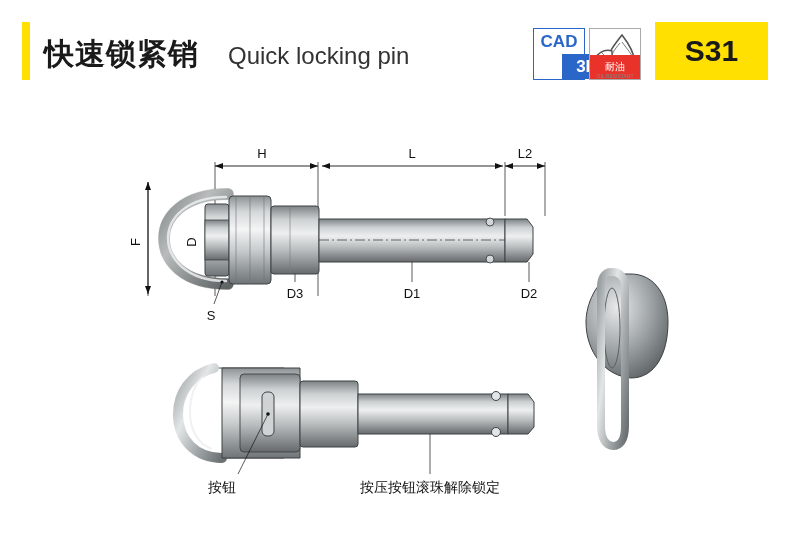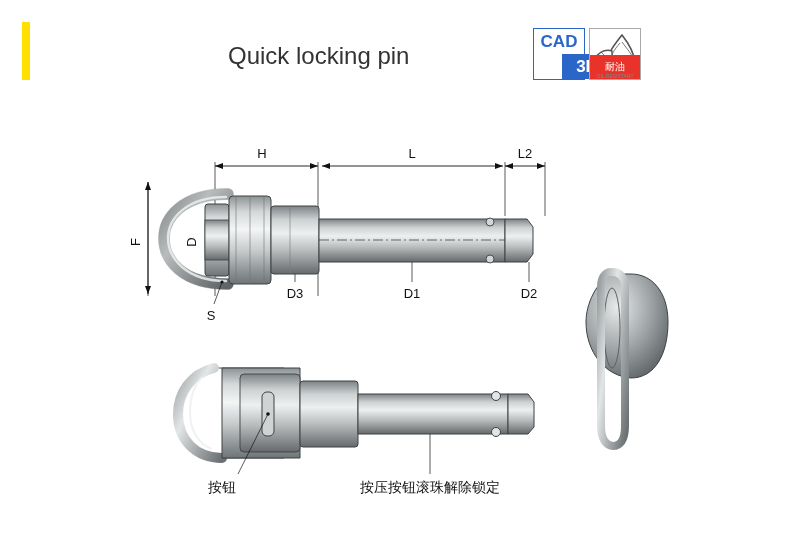--- a/index.html
+++ b/index.html
@@ -87,39 +87,43 @@
   }
   .dim{stroke:#111;stroke-width:0.9;fill:none;}
   .thin{stroke:#111;stroke-width:0.7;fill:none;}
   .ctr{stroke:#111;stroke-width:0.6;fill:none;stroke-dasharray:10 3 2 3;}
 </style>
 </head>
 <body>
 
 <div id="header">
   <div class="yellow-bar-left"></div>
+  <div class="title-cn">快速锁紧销</div>
   <div class="title-en">Quick locking pin</div>
 
   <div class="cad-badge">
     <div class="cad-top">CAD</div>
     <div class="cad-bot">3D</div>
   </div>
 
   <div class="oil-badge">
     <svg width="52" height="52" viewBox="0 0 52 52">
       <path d="M32 6 C24 16 18 24 18 31 a13 13 0 0 0 26 0 C44 24 39 15 32 6 Z" fill="#ffffff" stroke="#555" stroke-width="1.6"></path>
       <path d="M30 14 C24 21 21 26 21 31 a11 11 0 0 0 22 0 C43 26 37 20 32 13" fill="#ffffff" stroke="#555" stroke-width="0.8"></path>
       <path d="M4 30 C10 22 16 20 22 22 L22 40 L4 40 Z" fill="#ffffff" stroke="#555" stroke-width="1.4"></path>
       <line x1="8" y1="26" x2="14" y2="31" stroke="#555" stroke-width="0.8"></line>
       <line x1="11" y1="23" x2="17" y2="29" stroke="#555" stroke-width="0.8"></line>
     </svg>
     <div class="oil-label">耐油</div>
     <div class="oil-sub">OIL RESISTANT</div>
   </div>
 
+  <div class="code-box">
+    <span>S31</span>
+  </div>
 </div>
 
 <div id="drawing">
 <svg width="790" height="442" viewBox="0 0 790 442">
   <defs>
     <linearGradient id="steelV" x1="0" y1="0" x2="0" y2="1">
       <stop offset="0%" stop-color="#8d9294"></stop>
       <stop offset="18%" stop-color="#d5d8d9"></stop>
       <stop offset="38%" stop-color="#f4f5f5"></stop>
       <stop offset="62%" stop-color="#c7cbcc"></stop>

